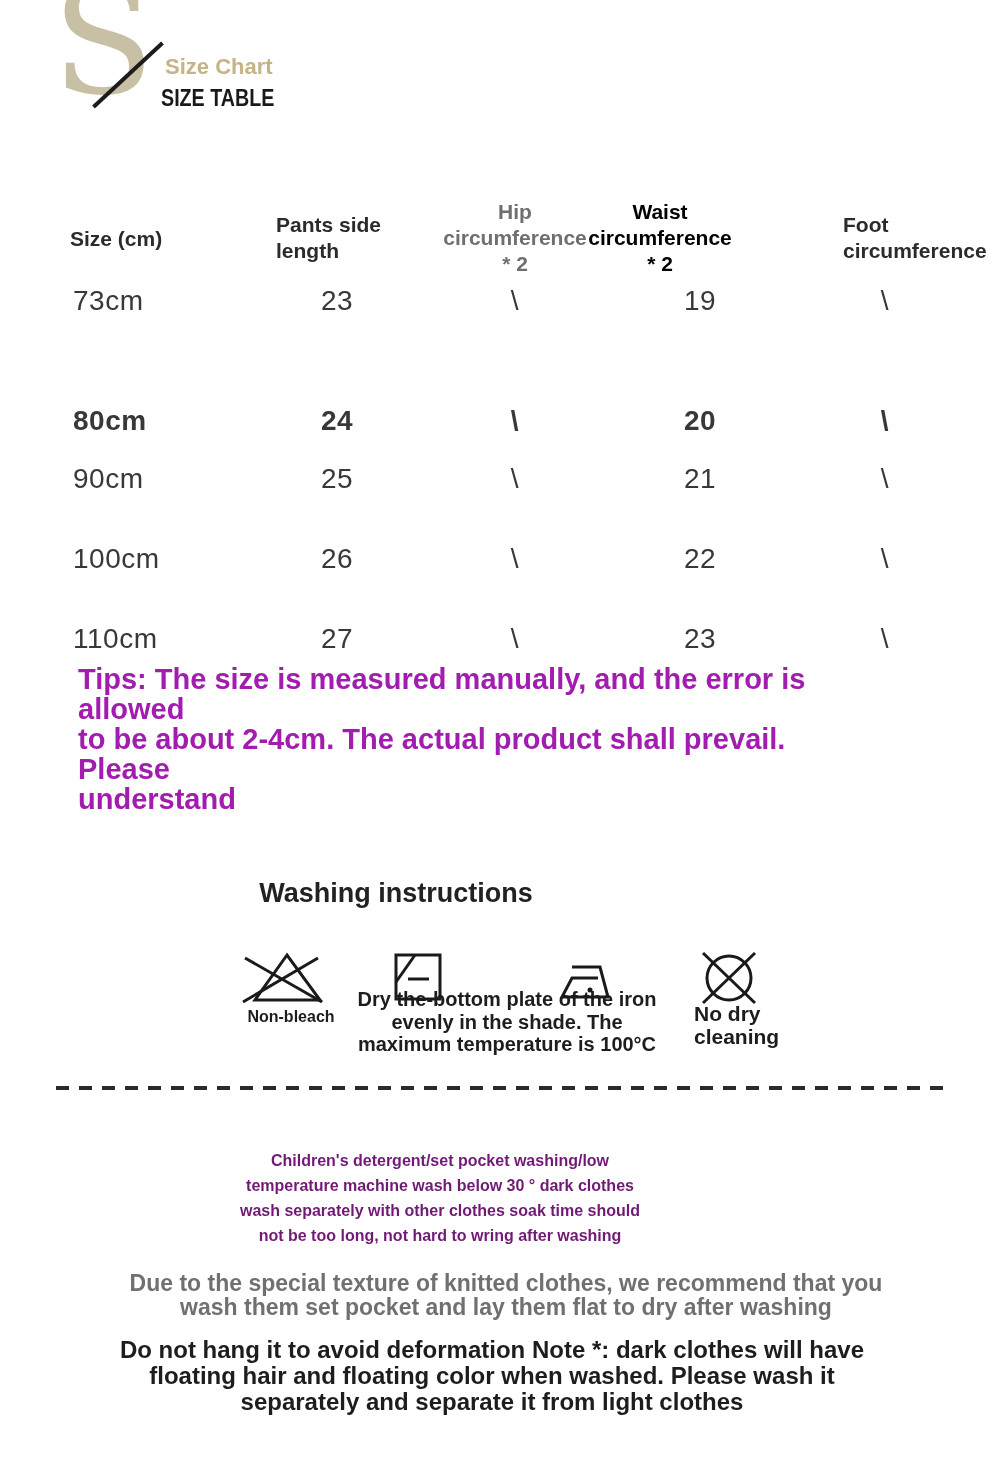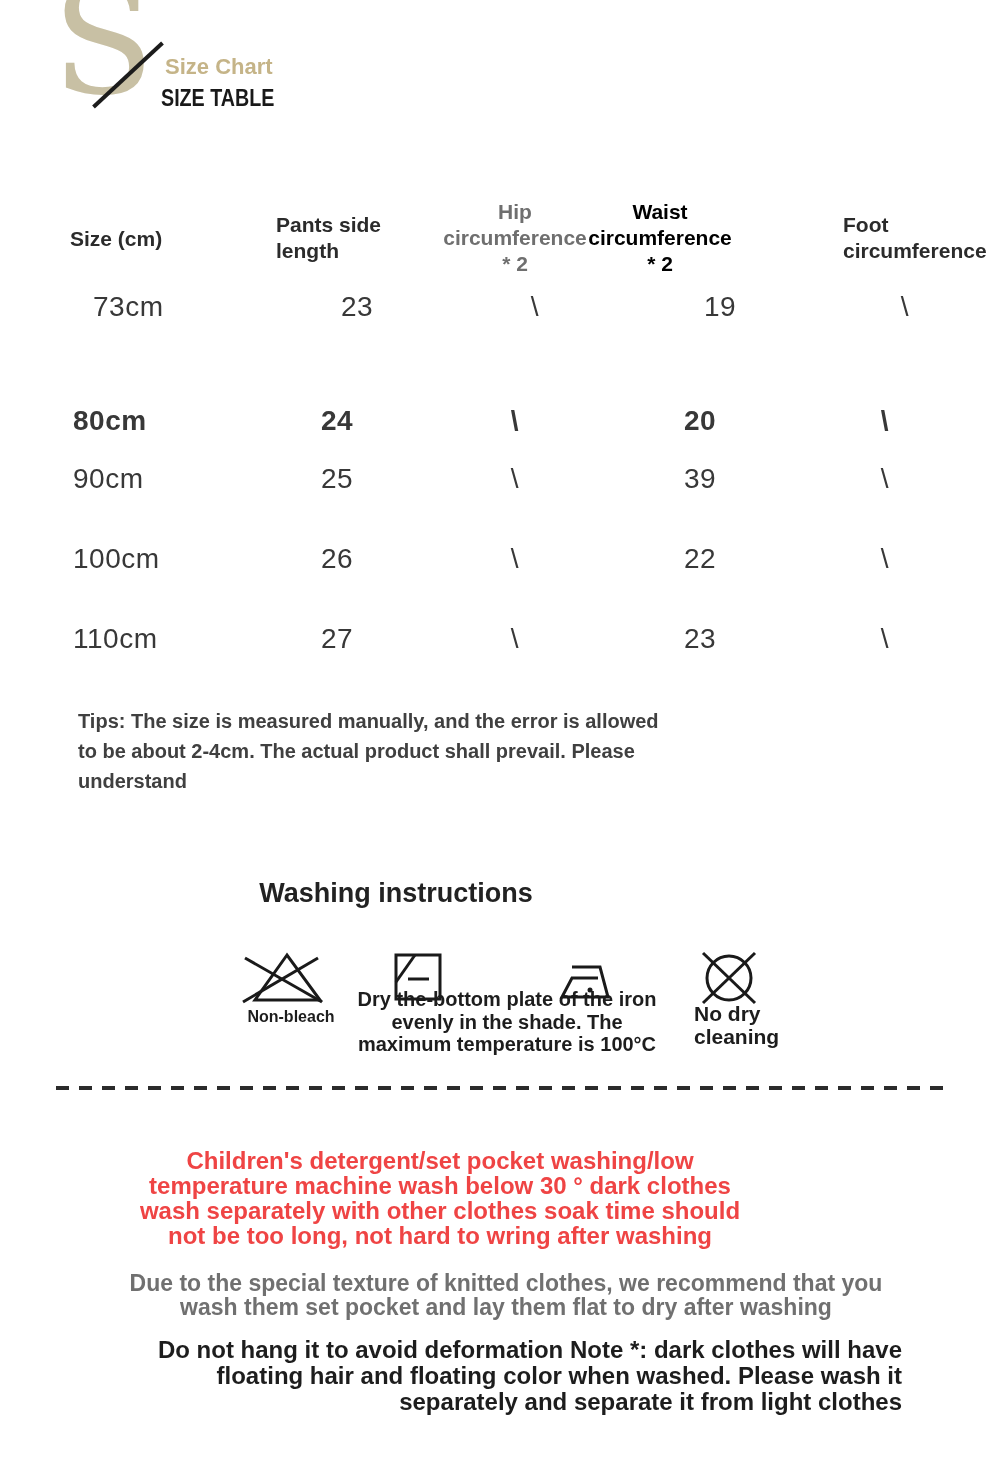--- a/index.html
+++ b/index.html
@@ -45,26 +45,26 @@
   .th-hip{left:425px;top:199px;width:180px;text-align:center;color:#6f6f6f;}
   .th-waist{left:578px;top:199px;width:164px;text-align:center;color:#000000;}
   .th-foot{left:843px;top:212px;width:170px;text-align:left;}
 
   .cell{font-size:28px;font-weight:400;color:#383838;letter-spacing:0.5px;line-height:32px;}
   .c-size{left:73px;width:180px;text-align:left;}
   .c-pants{left:252px;width:170px;text-align:center;}
   .c-hip{left:430px;width:170px;text-align:center;}
   .c-waist{left:615px;width:170px;text-align:center;}
   .c-foot{left:800px;width:170px;text-align:center;}
-  .r0{top:291px;margin-left:20px;} .r1{top:405px;font-weight:bold;} .r2{top:463px;} .r3{top:543px;} .r4{top:623px;}
+  .r0{top:285px;} .r1{top:405px;font-weight:bold;} .r2{top:463px;} .r3{top:543px;} .r4{top:623px;}
 
   
   .tips{
-    left:78px;top:706px;width:800px;
-    font-size:20px;font-weight:700;line-height:30px;color:#404040;
+    left:78px;top:664px;width:800px;
+    font-size:29px;font-weight:700;line-height:30px;color:#a21caf;
   }
 
   
   .wash-heading{
     left:0;top:878px;width:792px;text-align:center;
     font-size:27px;font-weight:700;color:#222;
   }
   .care-icon svg{display:block;}
   .icon-bleach{left:240px;top:950px;}
   .icon-shade{left:393px;top:952px;z-index:3;}
@@ -75,23 +75,23 @@
   .cap-shade{left:337px;top:988px;width:340px;text-align:center;font-size:20px;line-height:22.5px;z-index:2;}
   .cap-dryclean{left:694px;top:1002px;width:130px;text-align:left;font-size:21px;line-height:23px;}
 
   .divider{
     left:56px;top:1086px;width:890px;height:4px;
     background:repeating-linear-gradient(90deg,#2b2b2b 0 13px,transparent 13px 23px);
   }
 
   
   .para{font-weight:700;}
-  .para-1{left:100px;top:1148px;width:680px;text-align:center;font-size:24px;line-height:25px;color:#ef4444;}
+  .para-1{left:100px;top:1148px;width:680px;text-align:center;font-size:16px;line-height:25px;color:#701a75;}
   .para-2{left:76px;top:1271px;width:860px;text-align:center;font-size:23px;line-height:24px;color:#707070;}
-  .para-3{left:82px;top:1337px;width:820px;text-align:right;font-size:24px;line-height:26px;color:#1d1d1d;}
+  .para-3{left:82px;top:1337px;width:820px;text-align:center;font-size:24px;line-height:26px;color:#1d1d1d;}
 </style>
 </head>
 <body>
 
 <div class="page">
 
   <div class="abs logo-letter">S</div>
   <div class="abs logo-slash"></div>
   <div class="abs logo-title">Size Chart</div>
   <div class="abs logo-subtitle">SIZE TABLE</div>
@@ -119,21 +119,21 @@
     <div class="abs cell c-size r1">80cm</div>
     <div class="abs cell c-pants r1">24</div>
     <div class="abs cell c-hip r1">\</div>
     <div class="abs cell c-waist r1">20</div>
     <div class="abs cell c-foot r1">\</div>
   </div>
   <div>
     <div class="abs cell c-size r2">90cm</div>
     <div class="abs cell c-pants r2">25</div>
     <div class="abs cell c-hip r2">\</div>
-    <div class="abs cell c-waist r2">39</div>
+    <div class="abs cell c-waist r2">21</div>
     <div class="abs cell c-foot r2">\</div>
   </div>
   <div>
     <div class="abs cell c-size r3">100cm</div>
     <div class="abs cell c-pants r3">26</div>
     <div class="abs cell c-hip r3">\</div>
     <div class="abs cell c-waist r3">22</div>
     <div class="abs cell c-foot r3">\</div>
   </div>
   <div>

